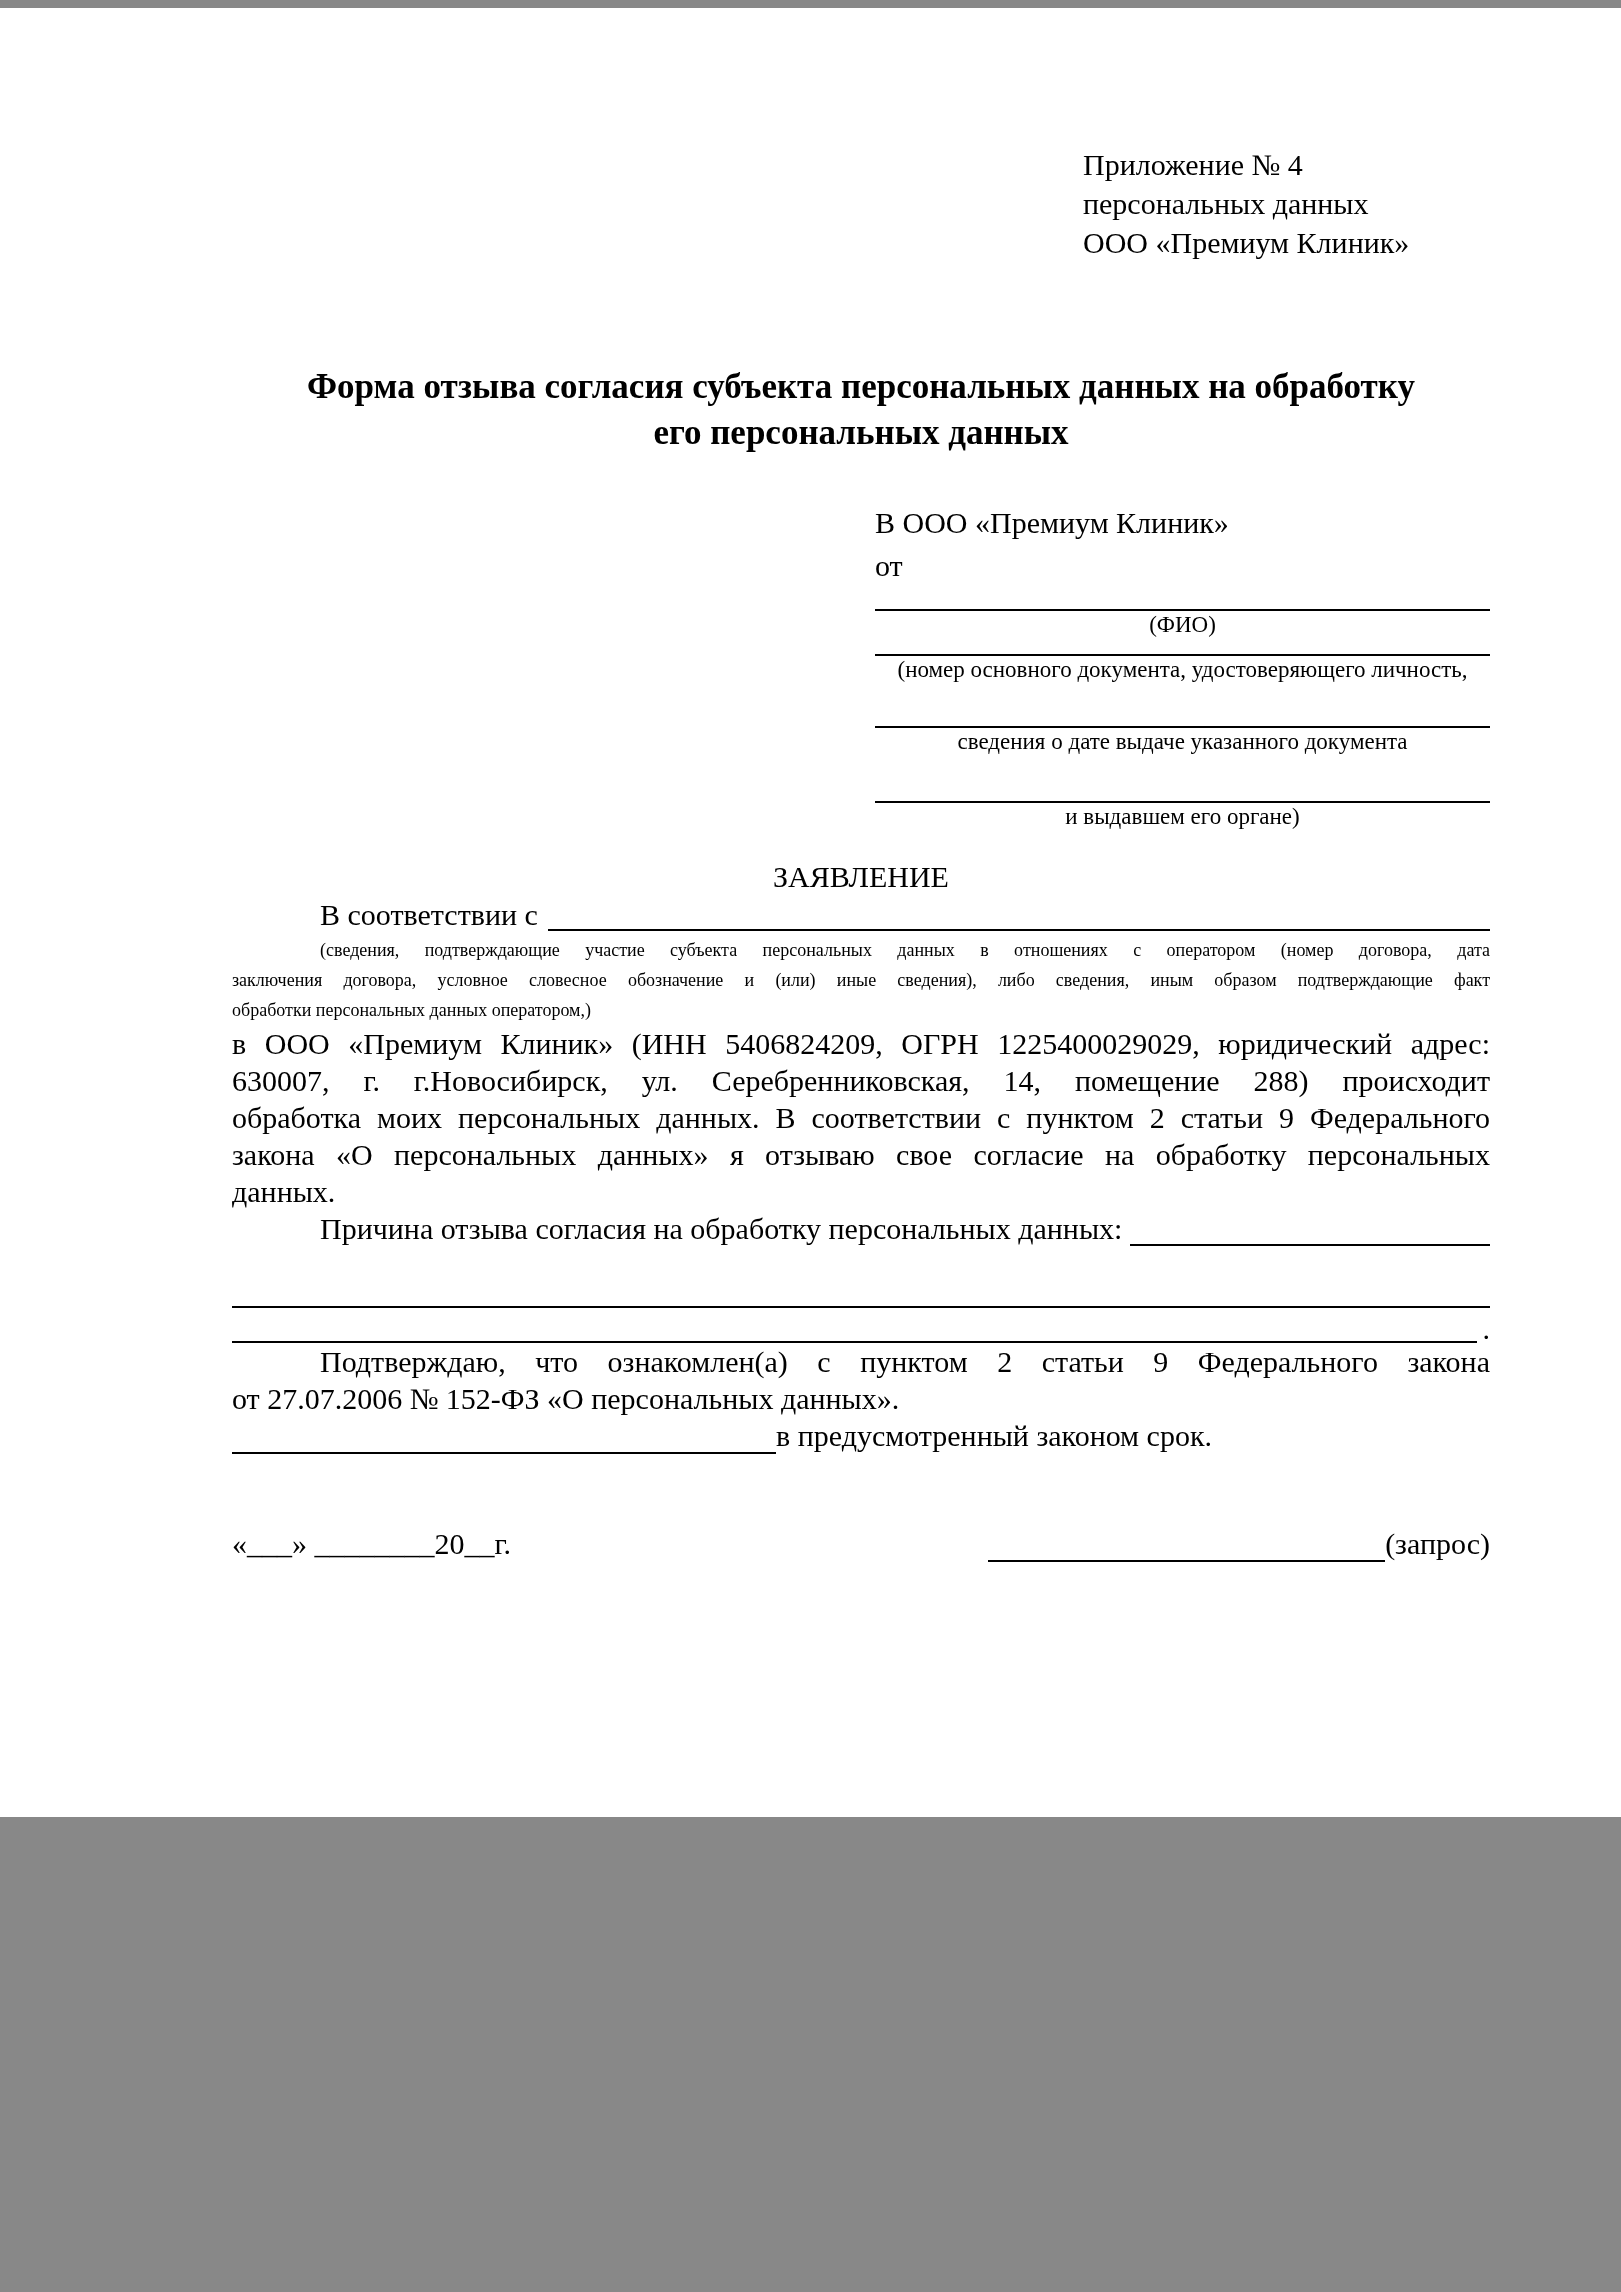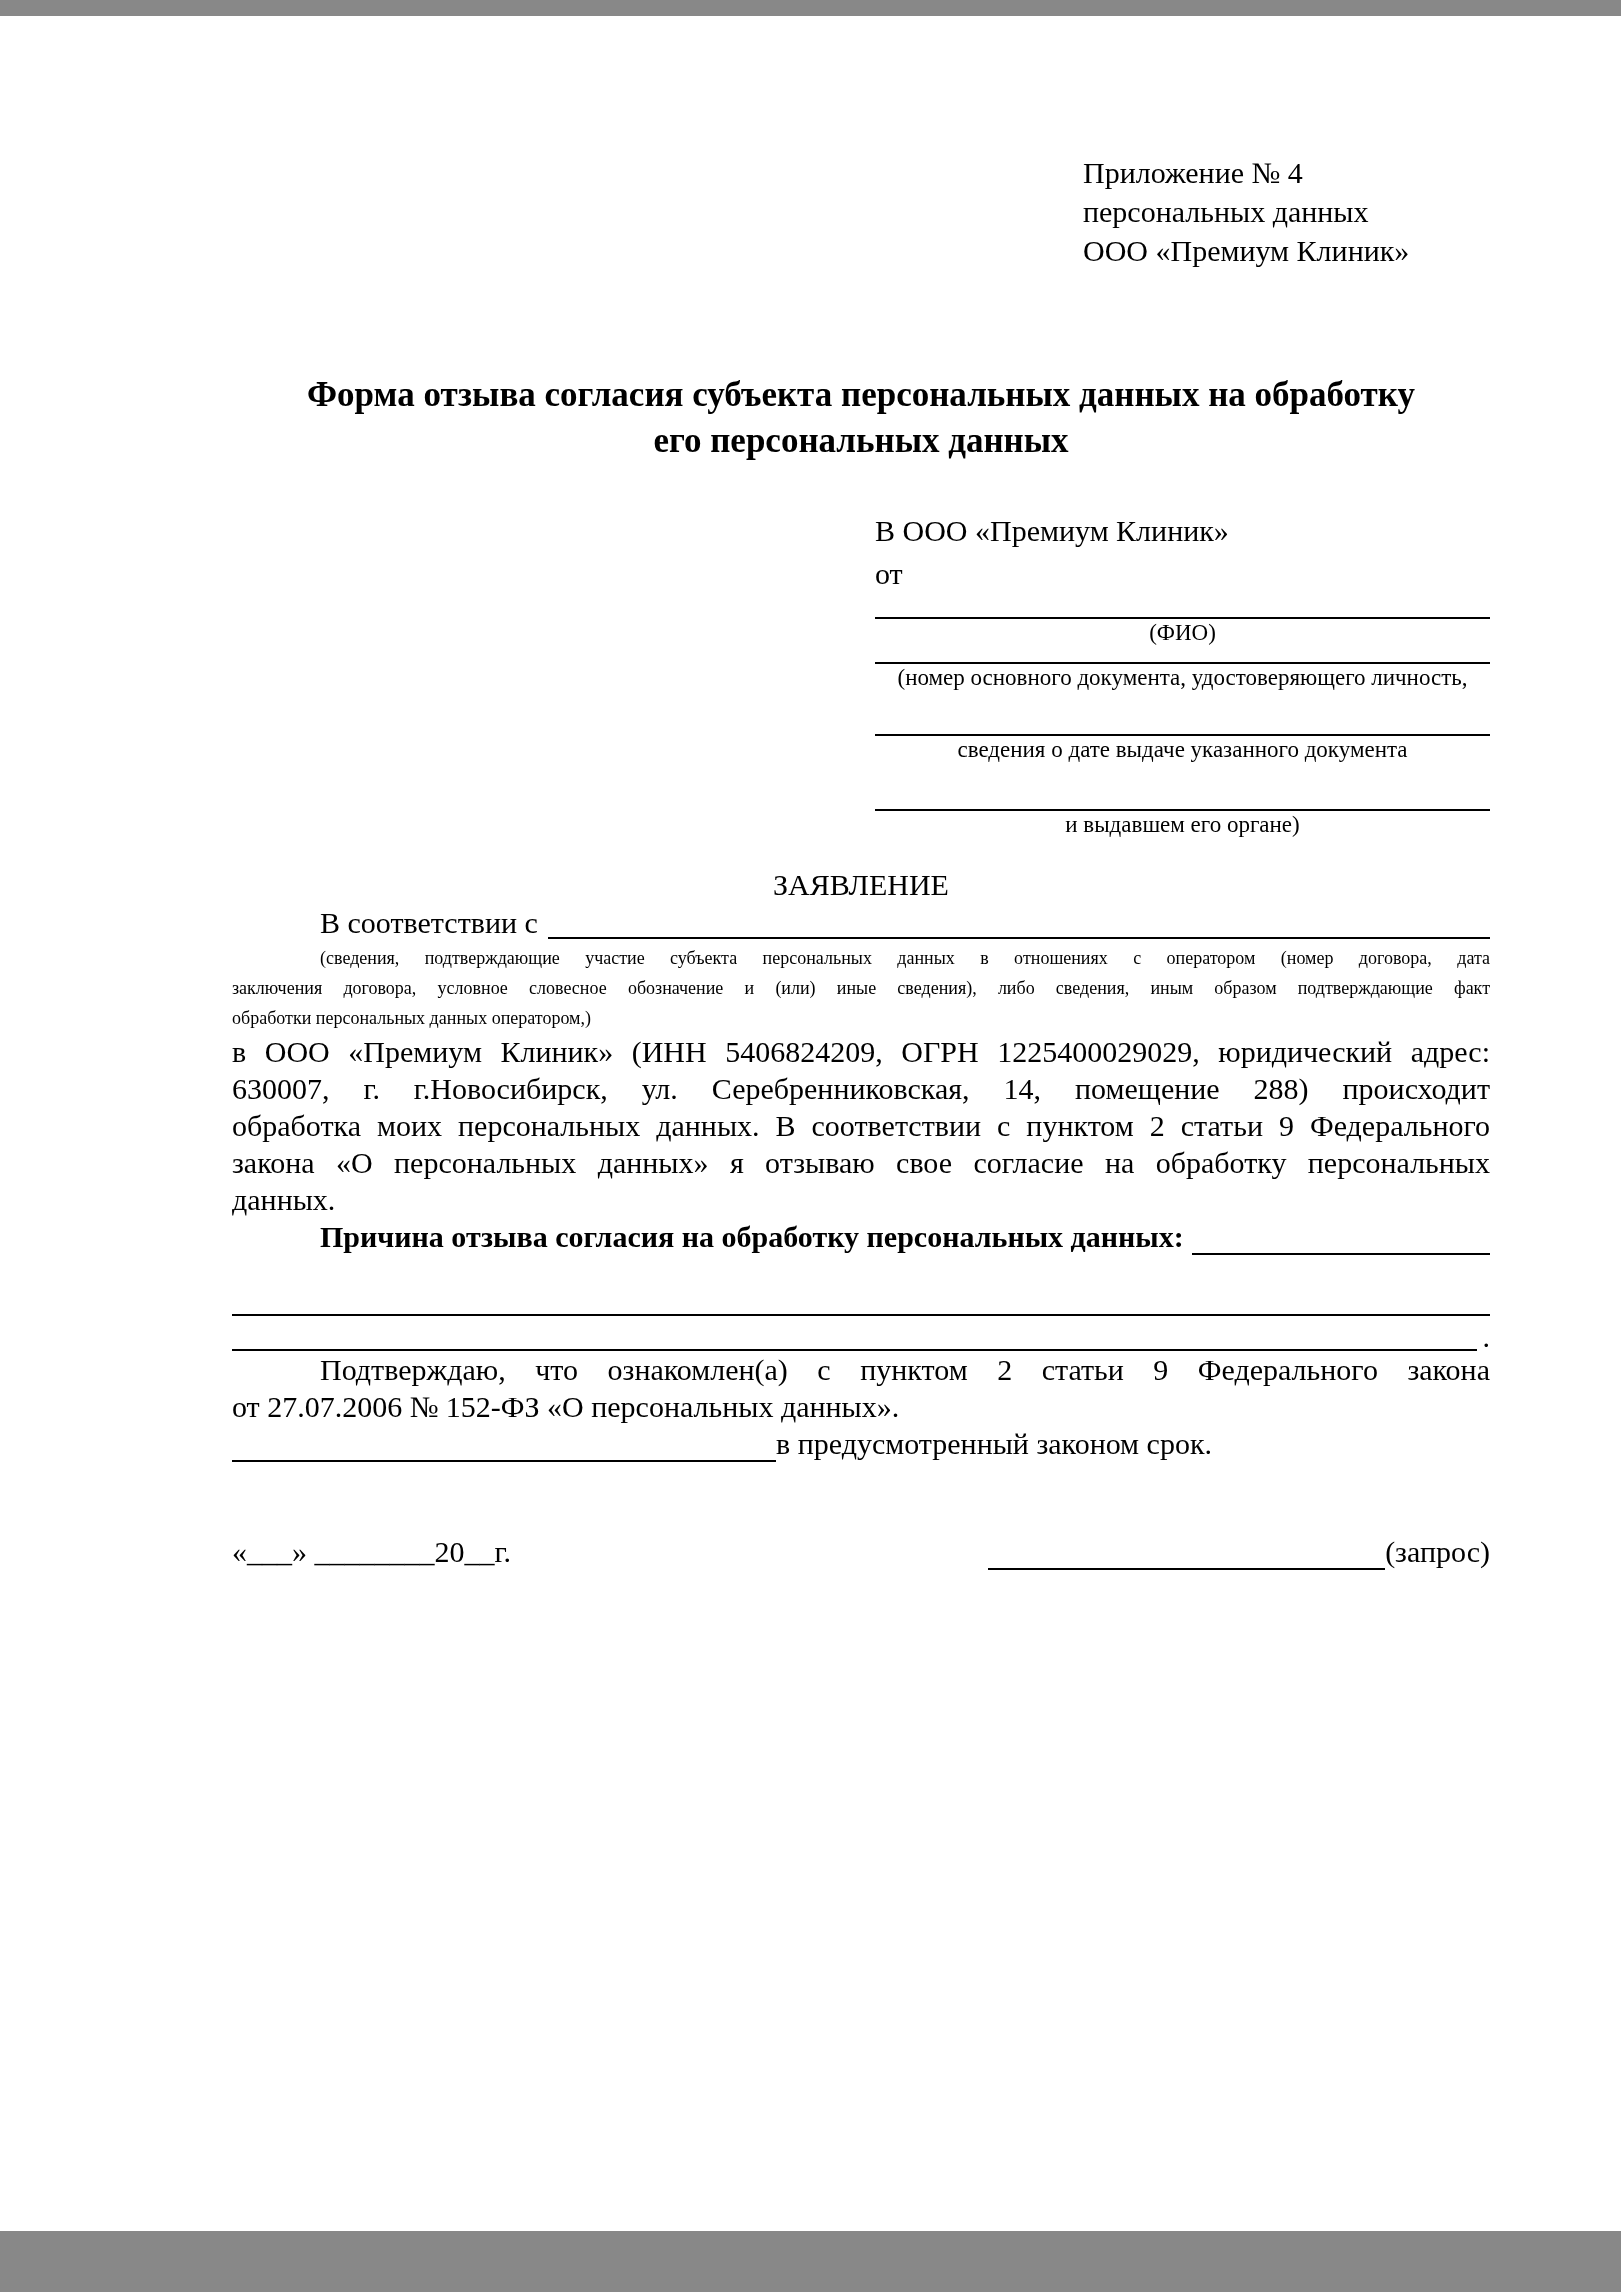--- a/index.html
+++ b/index.html
@@ -1,19 +1,19 @@
 <!DOCTYPE html>
 <html><head>
 <meta charset="utf-8">
 <style>
   html,body { margin:0; padding:0; background:#888; }
   .page {
     position:relative;
-    width:1621px; height:2215px;
-    margin:16px auto;
+    width:1621px; height:1809px;
+    margin:8px auto;
     background:#ffffff;
     color:#000000;
     font-family:"Liberation Serif","DejaVu Serif",serif;
     font-size:30px;
     line-height:37px;
     overflow:hidden;
   }
   .content {
     position:absolute;
     left:232px; top:137px;
@@ -32,21 +32,21 @@
   .field-caption { text-align:center; font-size:23px; line-height:27.4px; }
   
   .statement-heading { margin-top:27.4px; text-align:center; line-height:39px; }
   .intro-row { display:flex; height:39px; padding-left:88px;font-family:Liberation Serif, serif; }
   .intro-row .label { white-space:nowrap; padding-right:9.8px; }
   .fill-blank { flex:1 1 auto; border-bottom:2.9px solid #000; height:33px; }
   .footnote { font-size:18px; line-height:30px; }
   .just { text-align:justify; text-align-last:justify; }
   .indent { text-indent:88px; }
   .body-line { line-height:37px; }
-  .reason-row { display:flex; align-items:flex-end; height:37px;font-weight:bold; }
+  .reason-row { display:flex; align-items:center; height:37px; }
   .reason-row .label { white-space:nowrap; text-indent:88px; padding-right:7.8px; }
   .blank-row { display:flex; align-items:flex-end; height:35px; }
   .blank-row.first { margin-top:25.5px; }
   .blank-row .period { padding-left:5.9px; line-height:29px; }
   .reply-row { display:flex; align-items:flex-end; height:37px; }
   .reply-row .addr-blank { width:544px; border-bottom:2.9px solid #000; height:31px; }
   .reply-row .suffix { white-space:nowrap; }
   
   .footer-row { display:flex; justify-content:space-between; align-items:flex-end; margin-top:71px; }
   .sig-field { display:flex; align-items:flex-end; }

